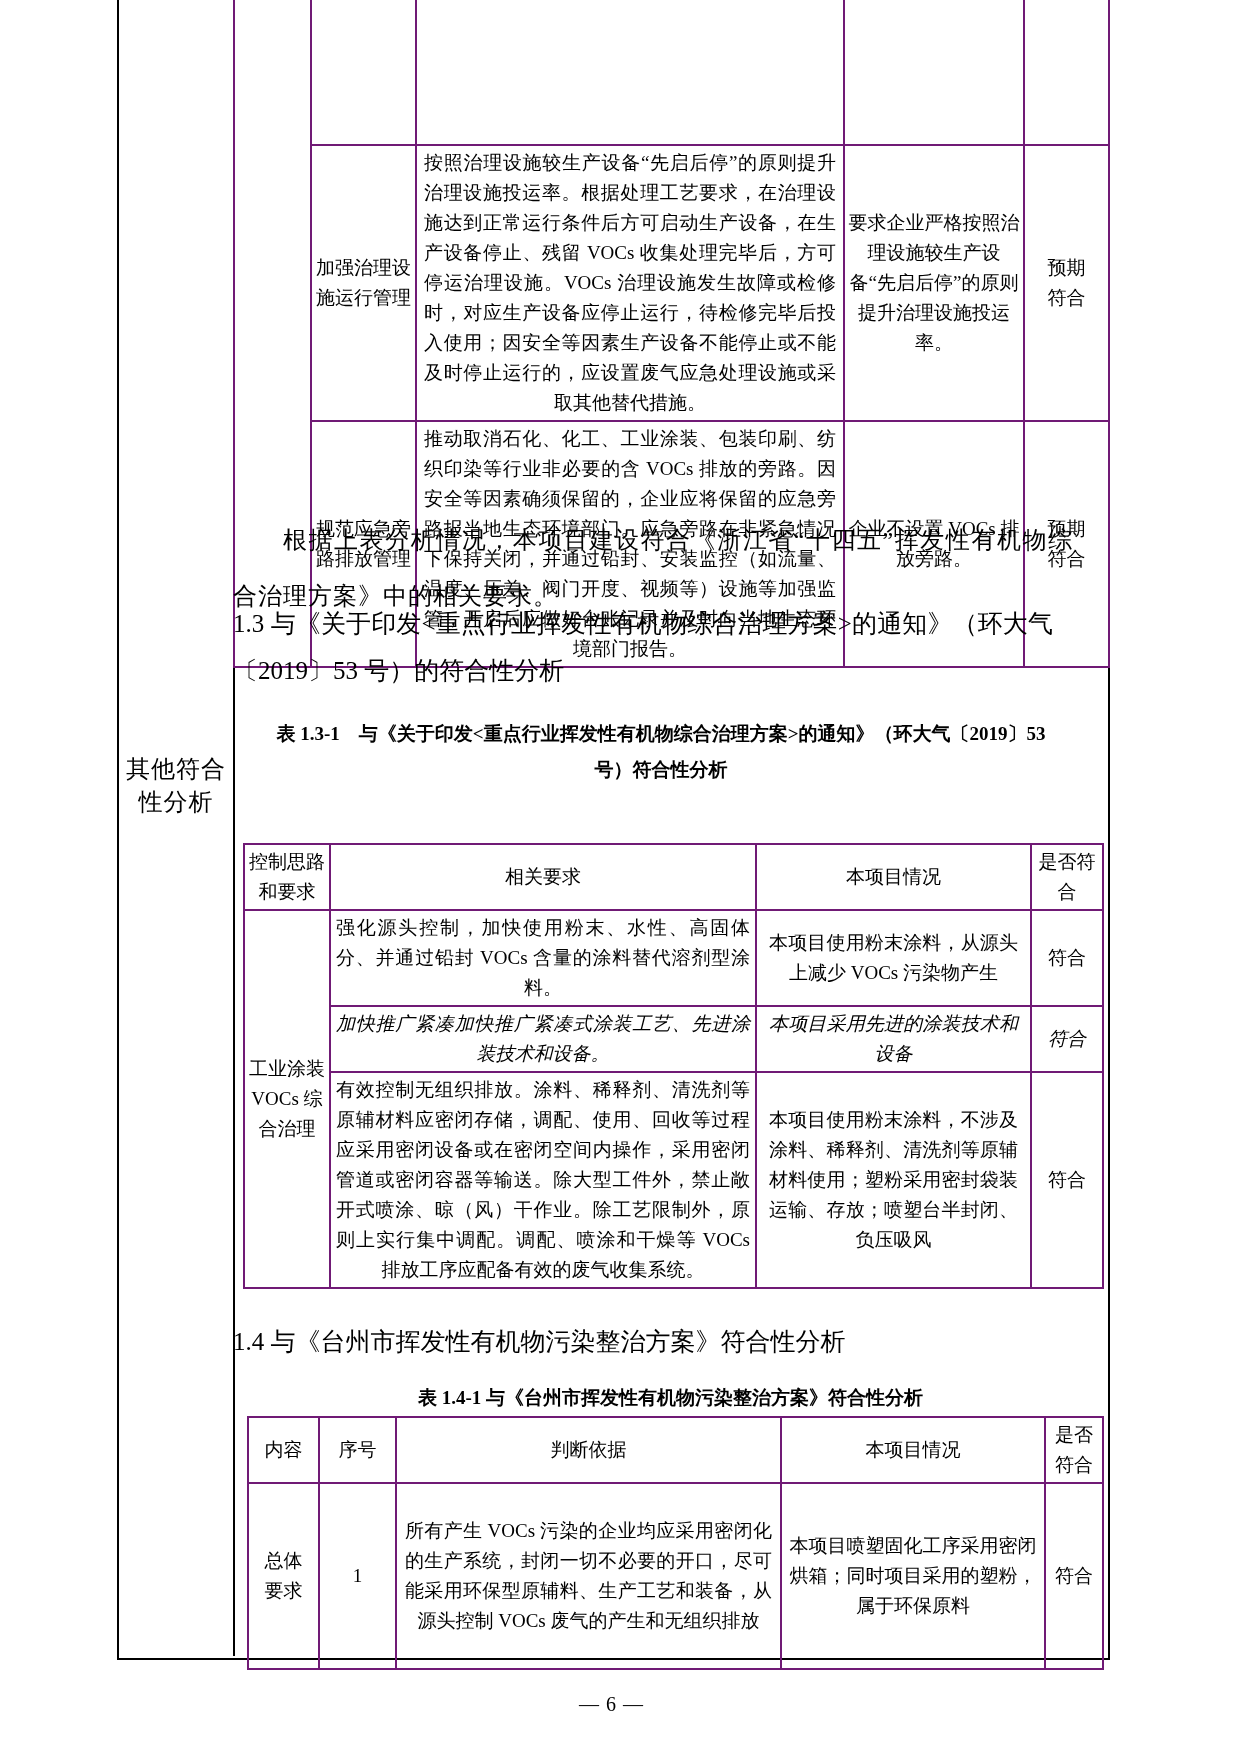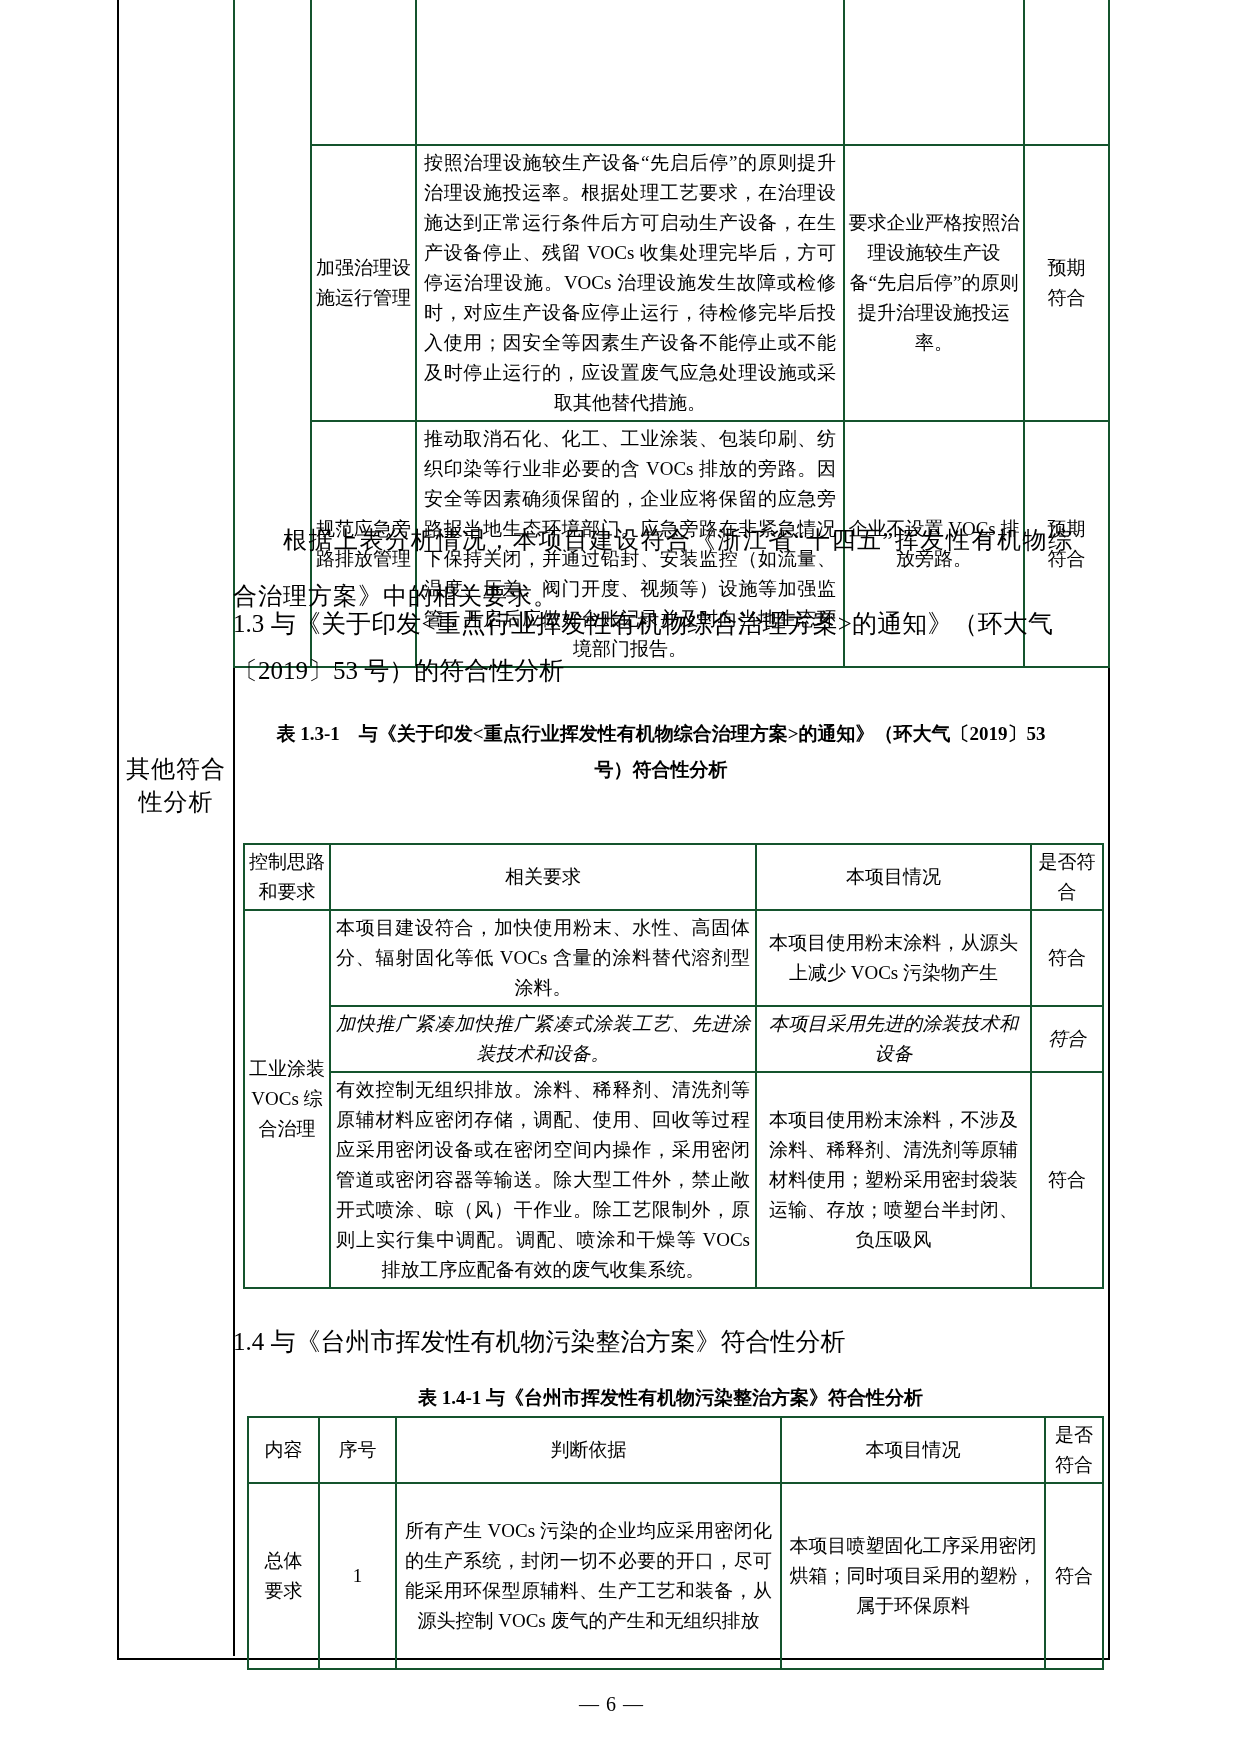--- a/index.html
+++ b/index.html
@@ -11,21 +11,21 @@
   .frame{
     position:absolute;left:117px;top:0;width:989px;height:1658px;
     border-left:2px solid #000;border-right:2px solid #000;border-bottom:2px solid #000;
   }
   .sidebar-divider{position:absolute;left:114px;top:0;width:2px;height:1656px;background:#000;}
   .sidebar-label{
     position:absolute;left:0;top:753px;width:114px;padding:0 5px;box-sizing:border-box;
     font-size:24px;letter-spacing:1px;line-height:33px;text-align:center;
   }
   table{border-collapse:collapse;table-layout:fixed;}
-  td,th{border:2px solid #14532d;font-size:19px;line-height:30px;vertical-align:middle;
+  td,th{border:2px solid #701a75;font-size:19px;line-height:30px;vertical-align:middle;
         padding:2px 6px;font-weight:normal;word-break:break-all;box-sizing:border-box;}
   .no-top{border-top:none !important;}
   
   .tt{position:absolute;left:114px;top:0;width:875px;}
   .tt .cB{padding:2px 2px;text-align:center;}
   .tt .cC{text-align:justify;text-align-last:center;padding:2px 7px;}
   .tt .cD{text-align:center;padding:2px 2px;}
   .tt .cE{text-align:center;padding:2px 17px;}
   .r-rem{height:145px;} .r1{height:184px;} .r2{height:177px;}
   
@@ -115,21 +115,21 @@
       </colgroup>
       <tbody>
           <tr class="hrow">
         <th class="c1">控制思路和要求</th>
         <th>相关要求</th>
         <th>本项目情况</th>
         <th class="c1">是否符合</th>
       </tr>
       <tr class="t13r1">
         <td class="c1" rowspan="3">工业涂装 VOCs 综合治理</td>
-        <td class="creq">本项目建设符合，加快使用粉末、水性、高固体分、辐射固化等低 VOCs 含量的涂料替代溶剂型涂料。</td>
+        <td class="creq">强化源头控制，加快使用粉末、水性、高固体分、并通过铅封 VOCs 含量的涂料替代溶剂型涂料。</td>
         <td class="cprj">本项目使用粉末涂料，从源头上减少 VOCs 污染物产生</td>
         <td class="cres">符合</td>
       </tr>
       <tr class="t13r2">
         <td class="creq">加快推广紧凑加快推广紧凑式涂装工艺、先进涂装技术和设备。</td>
         <td class="cprj">本项目采用先进的涂装技术和设备</td>
         <td class="cres">符合</td>
       </tr>
       <tr class="t13r3">
         <td class="creq">有效控制无组织排放。涂料、稀释剂、清洗剂等原辅材料应密闭存储，调配、使用、回收等过程应采用密闭设备或在密闭空间内操作，采用密闭管道或密闭容器等输送。除大型工件外，禁止敞开式喷涂、晾（风）干作业。除工艺限制外，原则上实行集中调配。调配、喷涂和干燥等 VOCs 排放工序应配备有效的废气收集系统。</td>

